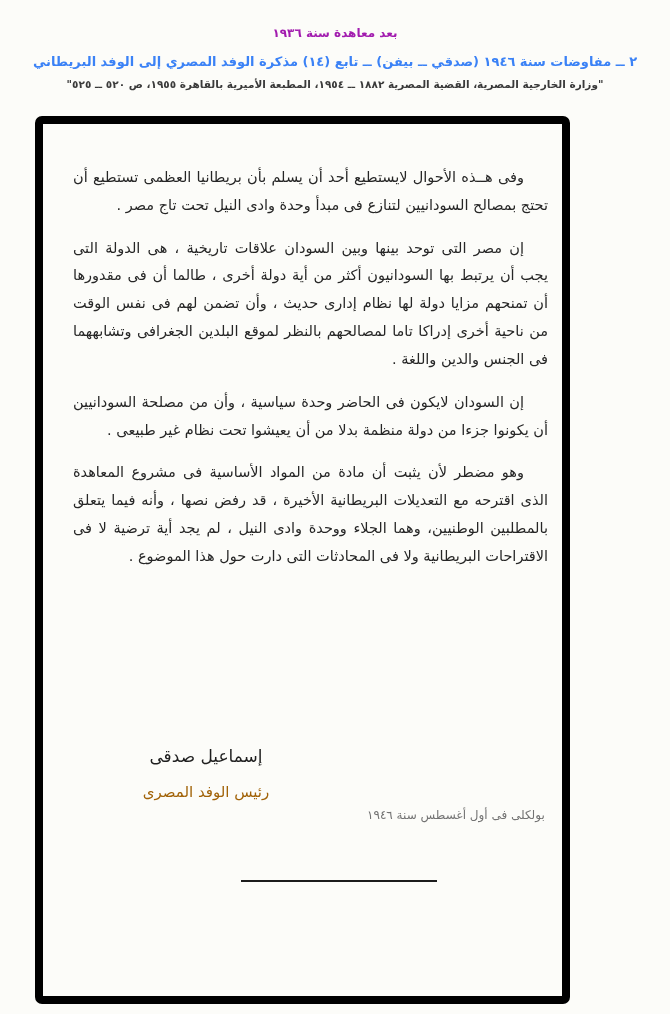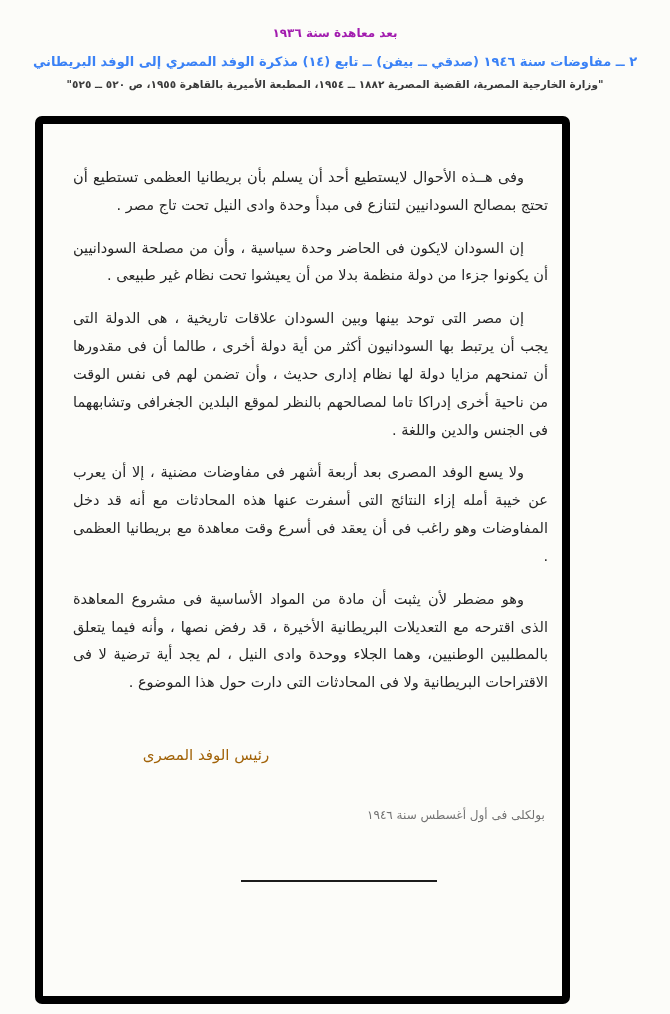--- a/index.html
+++ b/index.html
@@ -49,26 +49,26 @@
 
 <header class="header">
   <div class="header-line-1">بعد معاهدة سنة ١٩٣٦</div>
   <div class="header-line-2">٢ ــ مفاوضات سنة ١٩٤٦ (صدقي ــ بيفن) ــ تابع (١٤) مذكرة الوفد المصري إلى الوفد البريطاني</div>
   <div class="header-line-3">"وزارة الخارجية المصرية، القضية المصرية ١٨٨٢ ــ ١٩٥٤، المطبعة الأميرية بالقاهرة ١٩٥٥، ص ٥٢٠ ــ ٥٢٥"</div>
 </header>
 
 <div class="frame">
   <div class="content">
     <p class="para">وفى هــذه الأحوال لايستطيع أحد أن يسلم بأن بريطانيا العظمى تستطيع أن تحتج بمصالح السودانيين لتنازع فى مبدأ وحدة وادى النيل تحت تاج مصر .</p>
+    <p class="para">إن مصر التى توحد بينها وبين السودان علاقات تاريخية ، هى الدولة التى يجب أن يرتبط بها السودانيون أكثر من أية دولة أخرى ، طالما أن فى مقدورها أن تمنحهم مزايا دولة لها نظام إدارى حديث ، وأن تضمن لهم فى نفس الوقت من ناحية أخرى إدراكا تاما لمصالحهم بالنظر لموقع البلدين الجغرافى وتشابههما فى الجنس والدين واللغة .</p>
     <p class="para">إن السودان لايكون فى الحاضر وحدة سياسية ، وأن من مصلحة السودانيين أن يكونوا جزءا من دولة منظمة بدلا من أن يعيشوا تحت نظام غير طبيعى .</p>
-    <p class="para">إن مصر التى توحد بينها وبين السودان علاقات تاريخية ، هى الدولة التى يجب أن يرتبط بها السودانيون أكثر من أية دولة أخرى ، طالما أن فى مقدورها أن تمنحهم مزايا دولة لها نظام إدارى حديث ، وأن تضمن لهم فى نفس الوقت من ناحية أخرى إدراكا تاما لمصالحهم بالنظر لموقع البلدين الجغرافى وتشابههما فى الجنس والدين واللغة .</p>
-    <p class="para">ولا يسع الوفد المصرى بعد أربعة أشهر فى مفاوضات مضنية ، إلا أن يعرب عن خيبة أمله إزاء النتائج التى أسفرت عنها هذه المحادثات مع أنه قد دخل المفاوضات وهو راغب فى أن يعقد فى أسرع وقت معاهدة مع بريطانيا العظمى .</p>
     <p class="para">وهو مضطر لأن يثبت أن مادة من المواد الأساسية فى مشروع المعاهدة الذى اقترحه مع التعديلات البريطانية الأخيرة ، قد رفض نصها ، وأنه فيما يتعلق بالمطلبين الوطنيين، وهما الجلاء ووحدة وادى النيل ، لم يجد أية ترضية لا فى الاقتراحات البريطانية ولا فى المحادثات التى دارت حول هذا الموضوع .</p>
   </div>
 
   <div class="signature">
+    <div class="signature-name">إسماعيل صدقى</div>
     <div class="signature-title">رئيس الوفد المصرى</div>
   </div>
 
   <div class="dateline">بولكلى فى أول أغسطس سنة ١٩٤٦</div>
 
   <div class="bottom-rule"></div>
 </div>
 
 </body></html>

